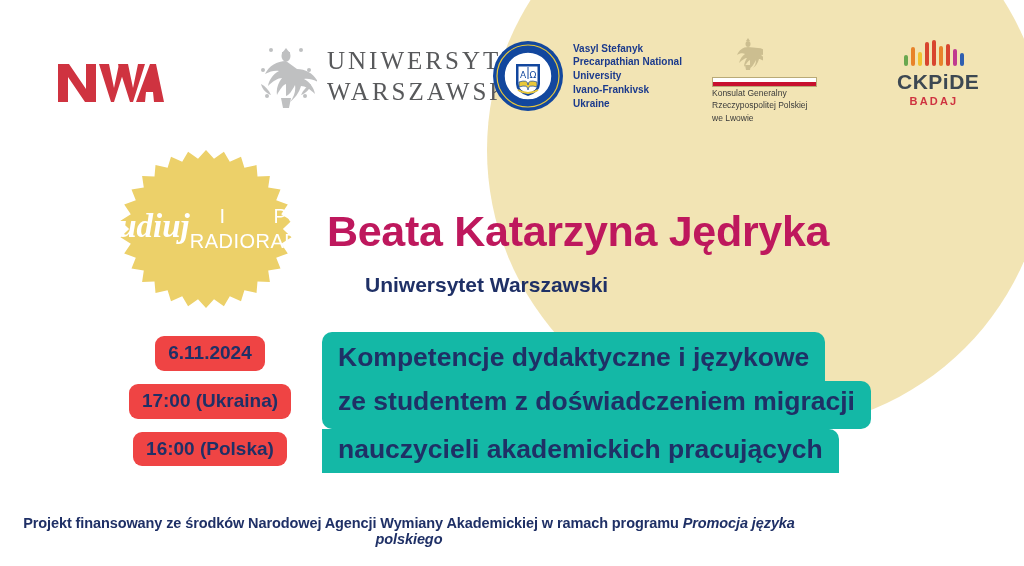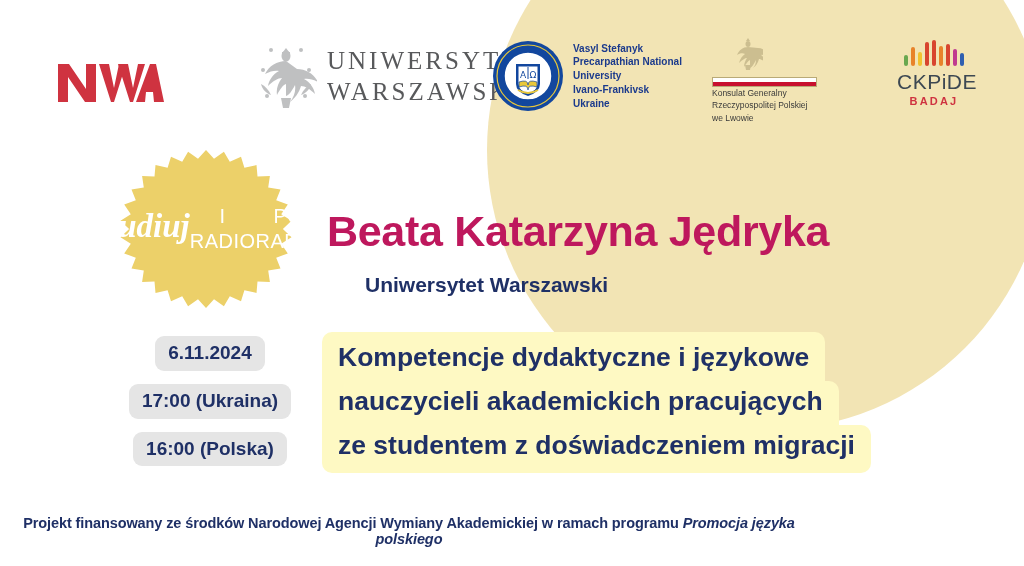--- a/index.html
+++ b/index.html
@@ -73,21 +73,21 @@
     line-height: 1.45;
     white-space: pre-line;
   }
 
   
   .logo-ckpide { left: 897px; top: 40px; width: 74px; text-align: center; }
   .eq-bars { display: flex; align-items: flex-end; justify-content: center; gap: 2.5px; height: 26px; }
   .eq-bars i { width: 4.5px; border-radius: 2px; display: block; }
   .ck-word {
     font-family: "Liberation Sans", sans-serif;
-    font-weight: 400; font-size: 21px;
+    font-weight: 700; font-size: 21px;
     color: #3d4852; letter-spacing: .5px;
     margin-top: 5px; line-height: 1;
   }
   .ck-radio {
     font-family: "Liberation Sans", sans-serif;
     font-weight: 700; font-size: 11px;
     color: #cf3340; letter-spacing: 2.2px;
     margin-top: 4px; line-height: 1;
   }
 
@@ -134,38 +134,38 @@
     font-weight: 700;
     font-size: 21px;
     color: #1f3066;
     line-height: 1;
     margin-left: 38px;
   }
 
   
   .pills { position: absolute; left: 120px; top: 336px; width: 180px; }
   .pill {
-    background: #e5e5e5;
+    background: #ef4444;
     color: #1f3066;
     font-family: "Liberation Sans", sans-serif;
     font-weight: 700;
     font-size: 19px;
     border-radius: 9px;
     padding: 6px 13px;
     margin: 0 auto 13px auto;
     text-align: center;
     width: fit-content;
     line-height: 1.2;
     white-space: nowrap;
   }
 
   
   .talk { position: absolute; left: 322px; top: 332px; }
   .talk-line {
-    background: #fef9c3;
+    background: #14b8a6;
     color: #1f3066;
     font-family: "Liberation Sans", sans-serif;
     font-weight: 700;
     font-size: 26.5px;
     line-height: 1.28;
     padding: 4px 16px 6px 16px;
     width: fit-content;
     white-space: nowrap;
   }
   .talk-line.l1 { border-radius: 10px 10px 0 0; padding-top: 9px; }
@@ -300,21 +300,21 @@
   <div class="speaker-affil">Uniwersytet Warszawski</div>
 
   <div class="pills">
     <div class="pill">6.11.2024</div>
     <div class="pill">17:00 (Ukraina)</div>
     <div class="pill">16:00 (Polska)</div>
   </div>
 
   <div class="talk">
     <div class="talk-line l1">Kompetencje dydaktyczne i językowe</div>
+    <div class="talk-line l3">ze studentem z doświadczeniem migracji</div>
     <div class="talk-line l2">nauczycieli akademickich pracujących</div>
-    <div class="talk-line l3">ze studentem z doświadczeniem migracji</div>
   </div>
 
   <div class="footer">
     <span>Projekt finansowany ze środków Narodowej Agencji Wymiany Akademickiej w ramach programu </span><em>Promocja języka polskiego</em>
   </div>
 
 </div>
 
 </body></html>

